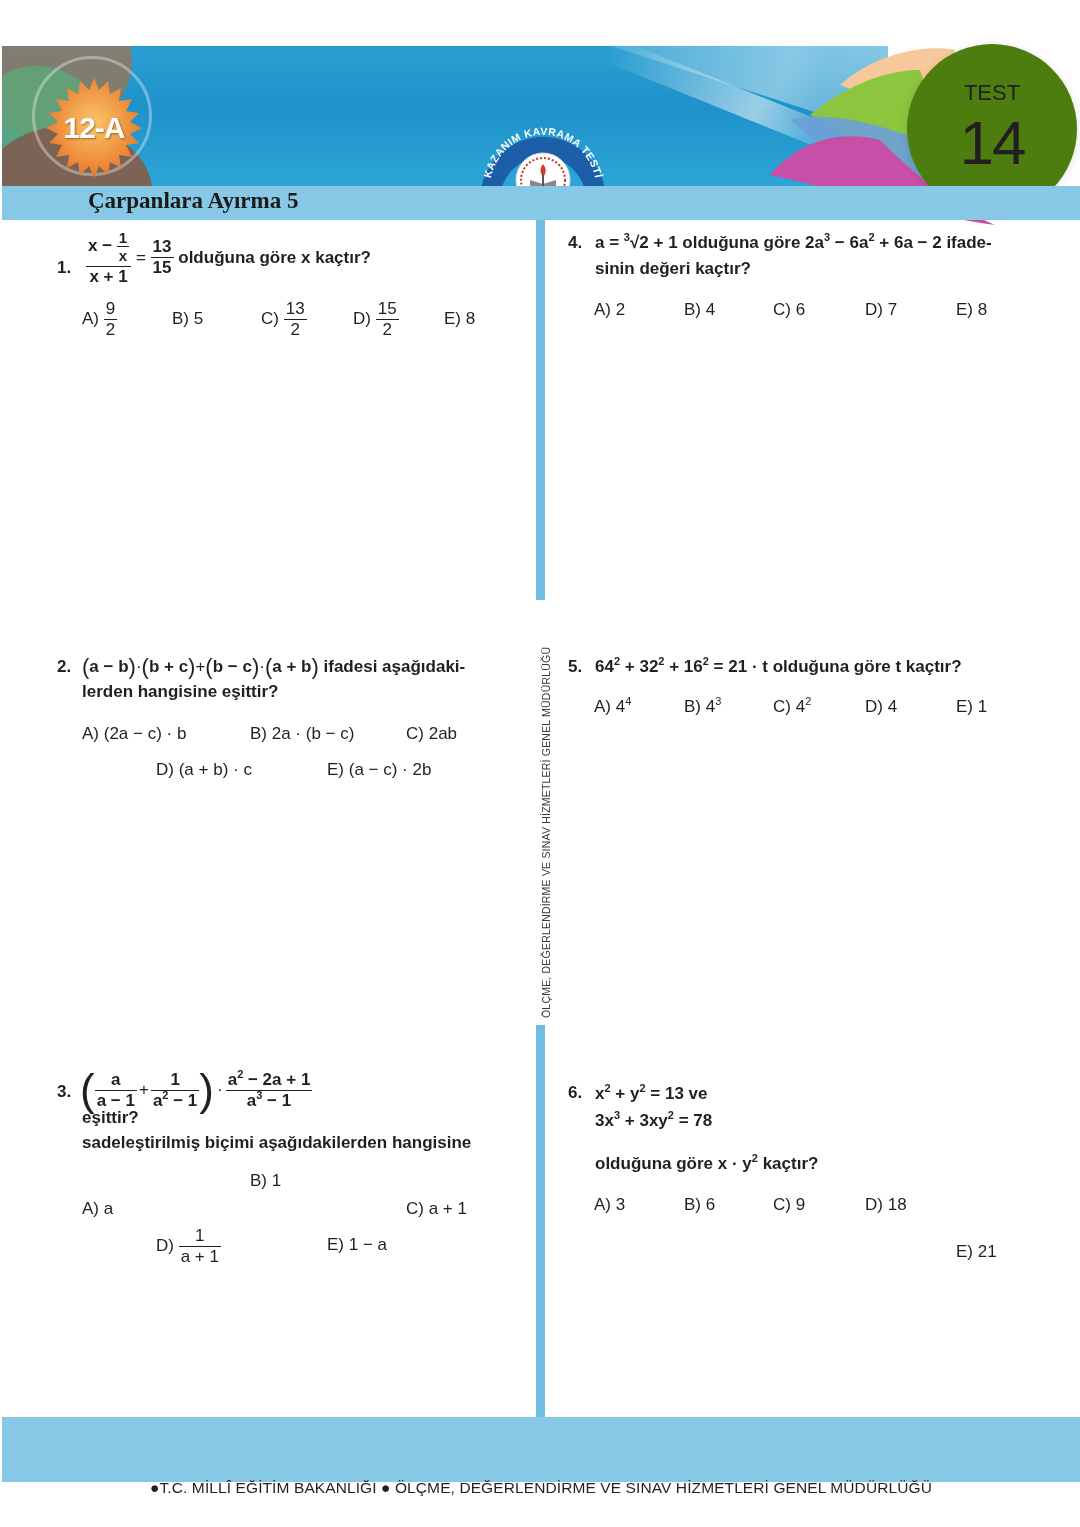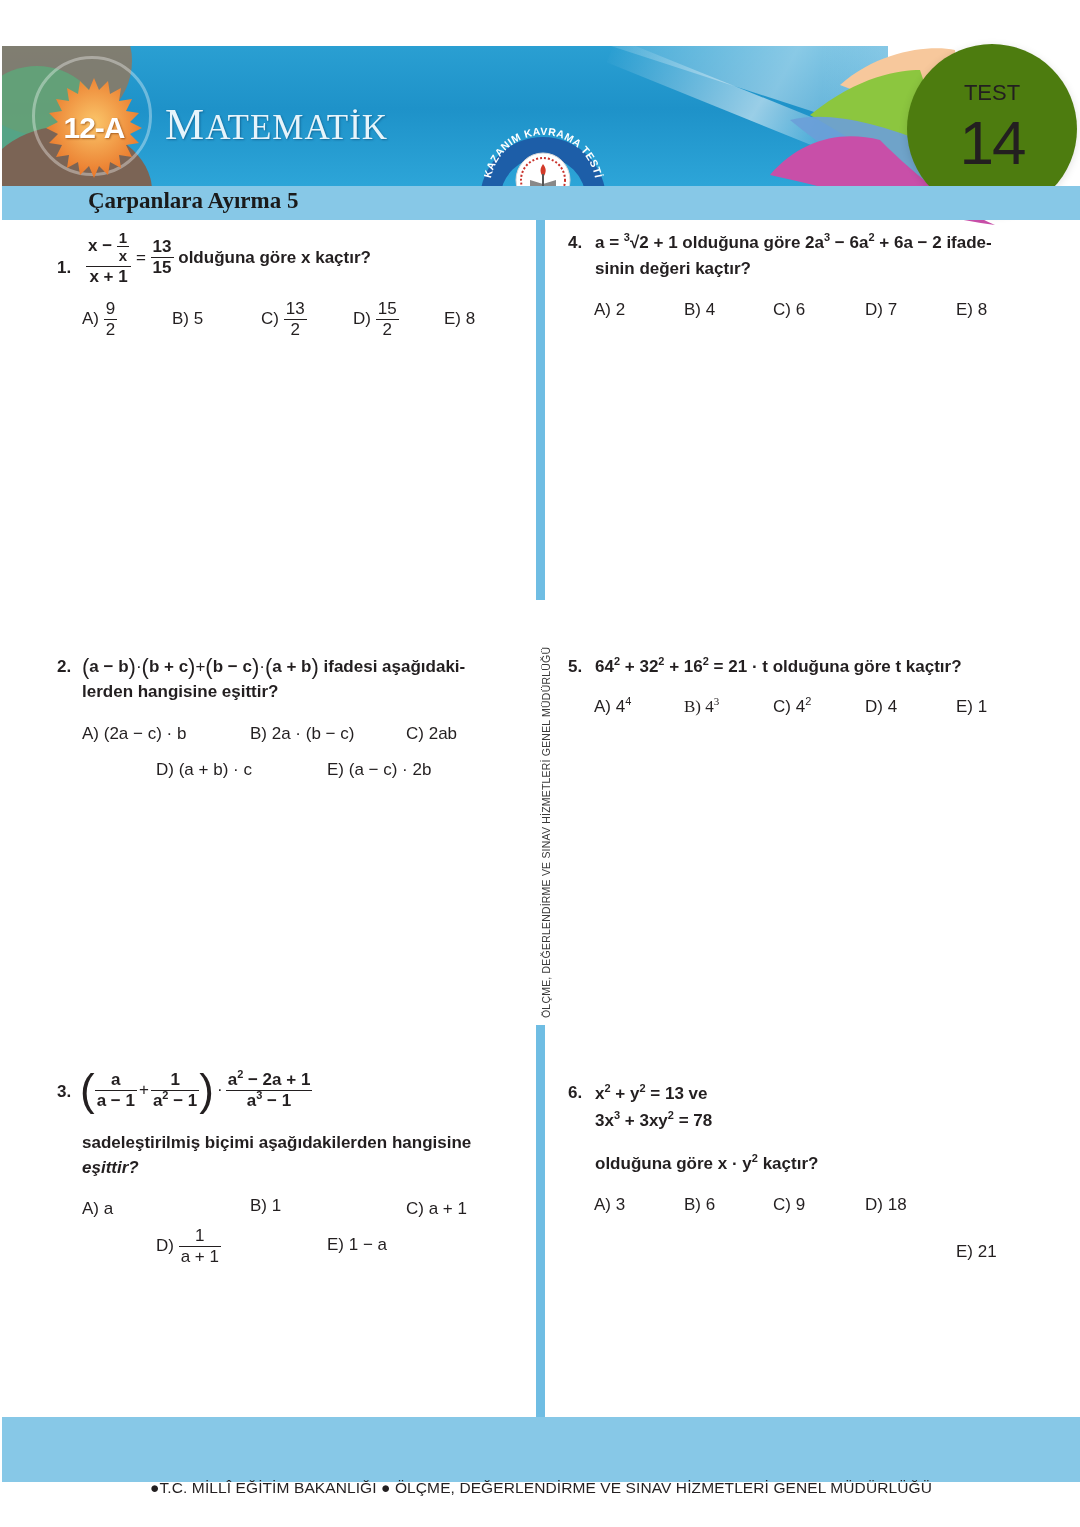--- a/index.html
+++ b/index.html
@@ -90,21 +90,20 @@
       <defs>
         <radialGradient id="bg1" cx="50%" cy="45%" r="55%">
           <stop offset="0%" stop-color="#fbc66a"></stop>
           <stop offset="100%" stop-color="#e9772a"></stop>
         </radialGradient>
       </defs>
       <polygon fill="url(#bg1)" points="52,2 57,14 66,5 68,18 79,12 77,25 90,23 84,35 97,37 88,46 100,52 88,58 97,67 84,69 90,81 77,79 79,92 68,86 66,99 57,90 52,102 47,90 38,99 36,86 25,92 27,79 14,81 20,69 7,67 16,58 4,52 16,46 7,37 20,35 14,23 27,25 25,12 36,18 38,5 47,14"></polygon>
     </svg>
     <div class="badge-text">12-A</div>
   </div>
-  <div class="brand"><span class="big">M</span><span class="small">ATEMATİK</span></div>
 </div>
 
 <svg class="ribbons" viewBox="0 0 240 200">
   <path d="M70,55 C110,20 160,15 185,20 L190,120 C150,90 110,70 70,55 Z" fill="#f7c89c"></path>
   <path d="M40,85 C90,45 130,40 150,40 C170,100 190,160 235,185 C160,160 100,120 40,85 Z" fill="#8cc63f"></path>
   <path d="M20,90 C60,80 110,95 150,110 C170,150 200,175 230,190 C160,180 80,140 20,90 Z" fill="#6b9fd8" opacity=".9"></path>
   <path d="M0,145 C30,110 70,100 110,110 C150,150 190,180 225,195 C150,185 70,160 0,145 Z" fill="#c84fa8"></path>
 </svg>
 
 <svg class="kazanim" viewBox="0 0 134 92">
@@ -202,23 +201,23 @@
         <span class="d"><span>a</span><sup>2</sup><span> − 1</span></span>
       </span>
     <span class="bigparen">)</span>
     <span style="font-weight:normal; padding:0 3px;">·</span>
     <span class="frac">
         <span class="n"><span>a</span><sup>2</sup><span> − 2a + 1</span></span>
         <span class="d"><span>a</span><sup>3</sup><span> − 1</span></span>
       </span>
   </div>
   <div class="line b" style="left:82px; top:1133px;">sadeleştirilmiş biçimi aşağıdakilerden hangisine</div>
-  <div class="line b" style="left:82px; top:1158px;font-style:italic;">eşittir?</div>
+  <div class="line b" style="left:82px; top:1108px;">eşittir?</div>
   <div class="opt" style="left:82px; top:1199px;"><span>A)</span> <span>a</span></div>
-  <div class="opt" style="left:250px; top:1196px;"><span>B)</span> <span>1</span></div>
+  <div class="opt" style="left:250px; top:1171px;"><span>B)</span> <span>1</span></div>
   <div class="opt" style="left:406px; top:1199px;"><span>C)</span> <span>a + 1</span></div>
   <div class="opt" style="left:156px; top:1226px;">
     <span>D)</span>
     <span class="frac"><span class="n">1</span><span class="d">a + 1</span></span>
   </div>
   <div class="opt" style="left:327px; top:1235px;"><span>E)</span> <span>1 − a</span></div>
 </div>
 
 <div>
   <div class="qnum" style="left:568px; top:233px;">4.</div>
@@ -232,21 +231,21 @@
   <div class="opt" style="left:865px; top:300px;"><span>D)</span> <span>7</span></div>
   <div class="opt" style="left:956px; top:300px;"><span>E)</span> <span>8</span></div>
 </div>
 
 <div>
   <div class="qnum" style="left:568px; top:657px;">5.</div>
   <div class="line b" style="left:595px; top:657px;">
     <span>64</span><sup>2</sup><span> + 32</span><sup>2</sup><span> + 16</span><sup>2</sup><span> = 21 · t  olduğuna göre t kaçtır?</span>
   </div>
   <div class="opt" style="left:594px; top:697px;"><span>A)</span> <span>4</span><sup>4</sup></div>
-  <div class="opt" style="left:684px; top:697px;font-family:Liberation Serif, serif;"><span>B)</span> <span>4</span><sup>3</sup></div>
+  <div class="opt" style="left:684px; top:697px;"><span>B)</span> <span>4</span><sup>3</sup></div>
   <div class="opt" style="left:773px; top:697px;"><span>C)</span> <span>4</span><sup>2</sup></div>
   <div class="opt" style="left:865px; top:697px;"><span>D)</span> <span>4</span></div>
   <div class="opt" style="left:956px; top:697px;"><span>E)</span> <span>1</span></div>
 </div>
 
 <div>
   <div class="qnum" style="left:568px; top:1083px;">6.</div>
   <div class="line b" style="left:595px; top:1084px;">
     <span>x</span><sup>2</sup><span> + y</span><sup>2</sup><span> = 13 ve</span>
   </div>

